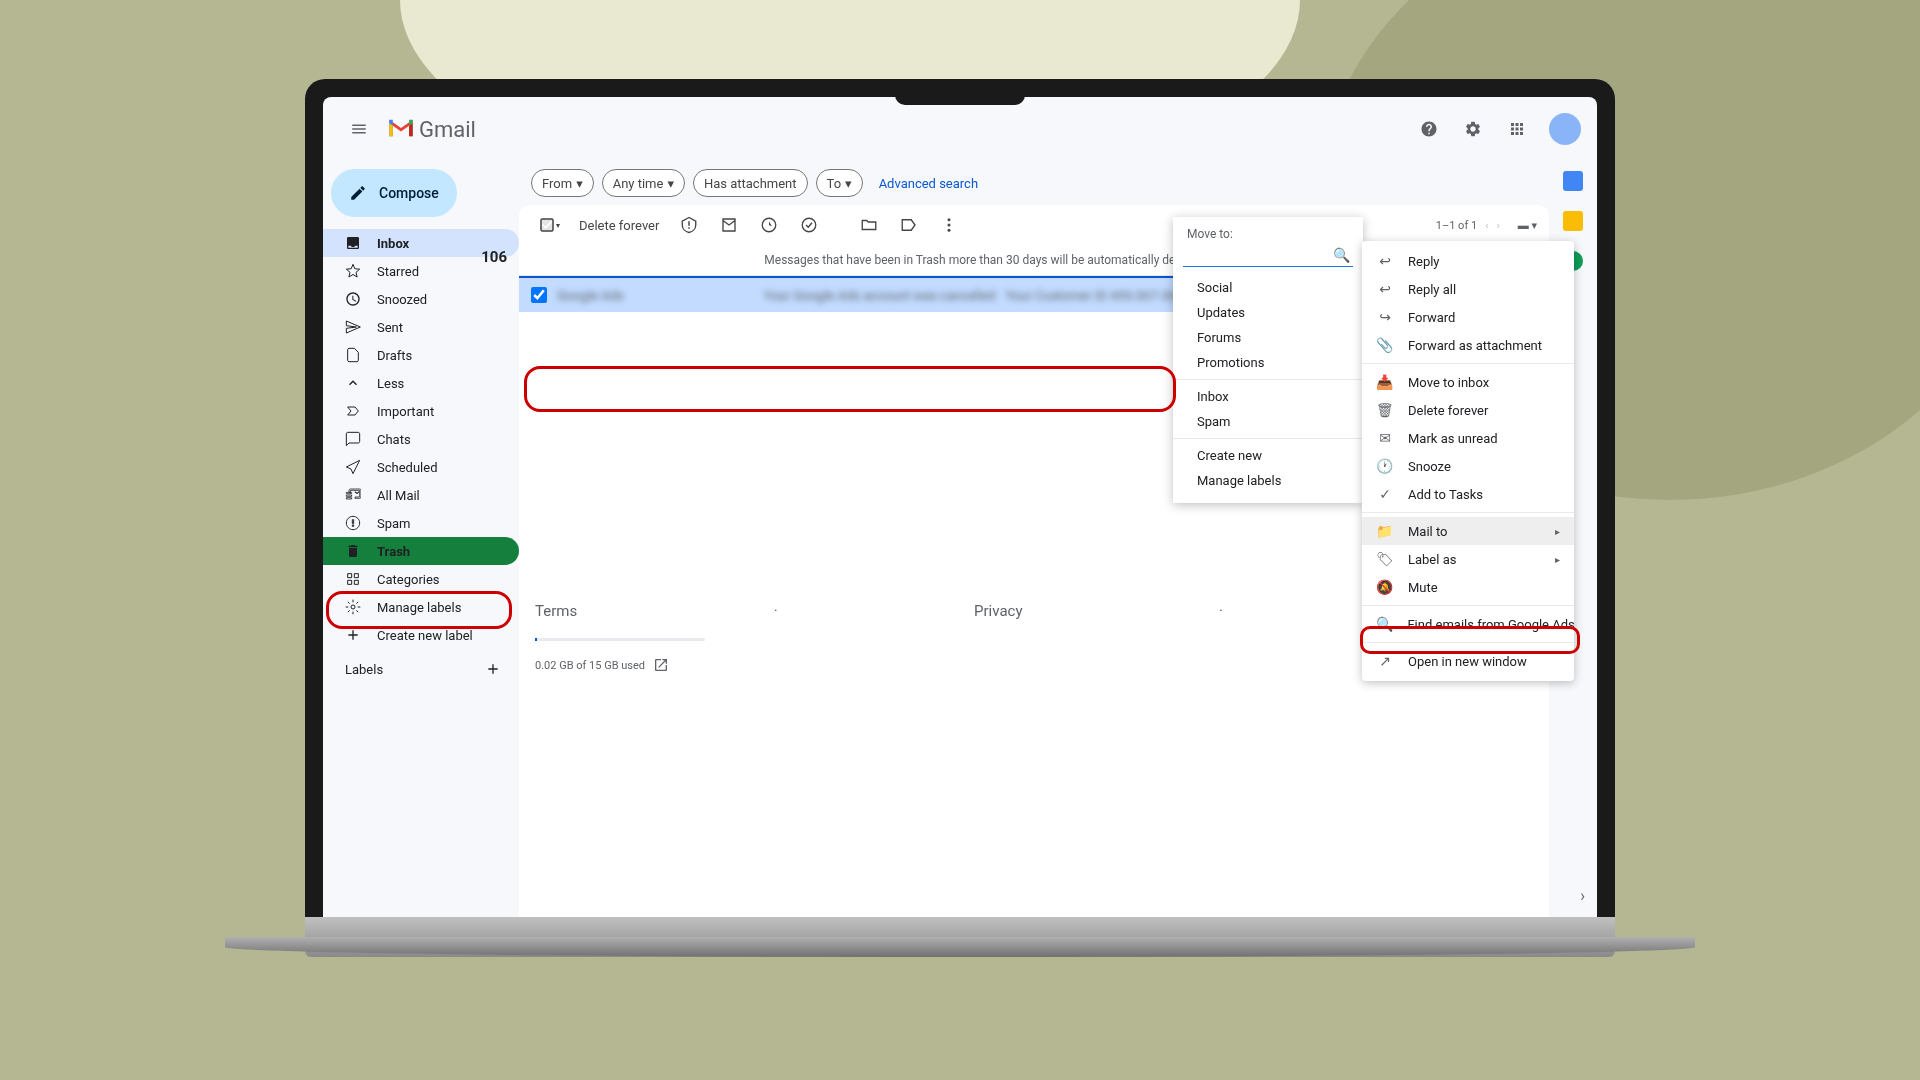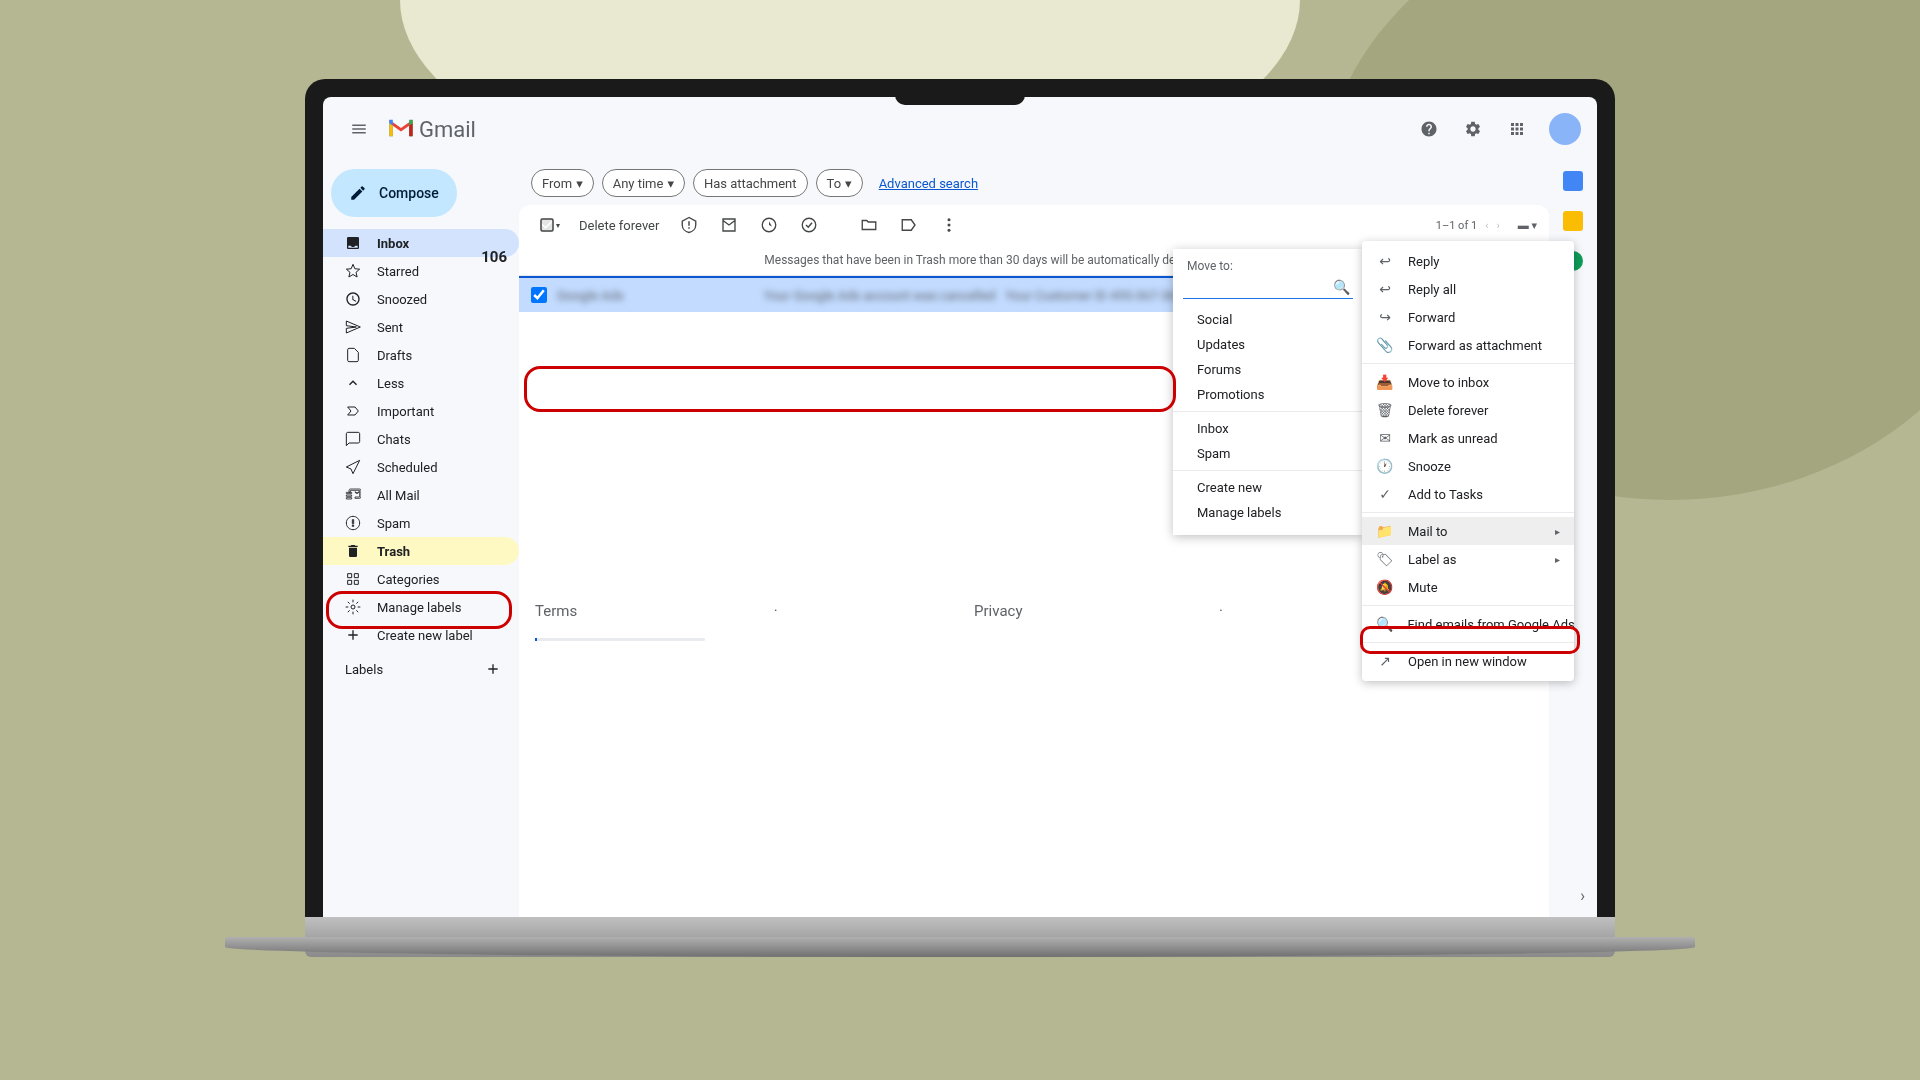--- a/index.html
+++ b/index.html
@@ -19,27 +19,27 @@
 .gmail-text { font-size: 22px; color: #5f6368; }
 .search-bar { flex: 0 0 560px; height: 46px; background: #e9eef6; border-radius: 24px; display: flex; align-items: center; padding: 0 8px; }
 .search-input { flex: 1; border: none; background: none; font-size: 15px; padding: 0 8px; outline: none; color: #202124; }
 .header-right { margin-left: auto; display: flex; align-items: center; gap: 4px; }
 .avatar { width: 32px; height: 32px; border-radius: 50%; background: #8ab4f8; margin-left: 8px; }
 .main-area { display: flex; height: calc(100% - 64px); }
 .sidebar { width: 196px; padding: 8px 0; flex-shrink: 0; }
 .compose-btn { margin: 0 8px 12px 8px; height: 48px; background: #c2e7ff; border: none; border-radius: 24px; display: flex; align-items: center; gap: 12px; padding: 0 18px; font-size: 14px; color: #001d35; cursor: pointer; font-weight: 500; }
 .sidebar-item { height: 28px; display: flex; align-items: center; padding: 0 12px 0 22px; font-size: 13px; color: #202124; border-radius: 0 14px 14px 0; cursor: pointer; gap: 16px; }
 .sidebar-item.active { background: #d3e3fd; font-weight: 700; }
-.sidebar-item.trash { background: #fef9c3; font-weight: 700; }
+.sidebar-item.trash { background: #15803d; font-weight: 700; }
 .sidebar-item .count { margin-left: auto; font-size: 15px; margin-top: 28px; }
 .sidebar-labels { display: flex; align-items: center; justify-content: space-between; padding: 12px 18px 0 22px; font-size: 13px; color: #202124; }
 .content { flex: 1; display: flex; flex-direction: column; position: relative; }
 .filter-row { display: flex; gap: 8px; padding: 8px 12px; align-items: center; }
 .filter-chip { height: 28px; border: 1px solid #747775; border-radius: 14px; padding: 0 10px; display: flex; align-items: center; gap: 4px; font-size: 13px; color: #444746; cursor: pointer; background: #fff; }
-.adv-search { color: #0b57d0; font-size: 13px; margin-left: 8px; cursor: pointer; text-decoration: underline; }
+.adv-search { color: #0b57d0; font-size: 13px; margin-left: 8px; cursor: pointer; }
 .toolbar { display: flex; align-items: center; height: 40px; padding: 0 12px; gap: 4px; background: #fff; }
 .toolbar-icon { width: 36px; height: 36px; display: flex; align-items: center; justify-content: center; color: #444746; cursor: pointer; border-radius: 4px; }
 .toolbar-text { font-size: 13px; color: #444746; padding: 0 8px; cursor: pointer; }
 .toolbar-right { margin-left: auto; display: flex; align-items: center; gap: 8px; font-size: 11px; color: #5f6368; }
 .list-area { background: #fff; flex: 1; border-radius: 12px 12px 0 0; overflow: hidden; margin-right: 48px; }
 .trash-notice { text-align: center; padding: 8px; font-size: 12px; color: #5f6368; background: #fff; border-bottom: 1px solid #e8eaed; }
 .trash-notice a { color: #0b57d0; text-decoration: none; margin-left: 4px; }
 .email-row { height: 36px; display: flex; align-items: center; padding: 0 12px; background: #c2dbff; border-top: 2px solid #0b57d0; gap: 10px; position: relative; }
 .email-row .cb { width: 16px; height: 16px; }
 .blur { filter: blur(3px); color: #5f6368; font-size: 13px; }
@@ -315,29 +315,35 @@
 
             <div style="height:280px"></div>
             <div class="footer">
               <span>Terms</span> ·
               <span>Privacy</span> ·
               <span>Program Policies</span>
             </div>
             <div class="storage">
               <div class="storage-bar"></div>
             </div>
+            <div class="storage">
+              <span>0.02 GB of 15 GB used</span>
+              <svg class="ico-sm" viewBox="0 0 24 24">
+                  <path fill="currentColor" d="M19 19H5V5h7V3H5c-1.11 0-2 .9-2 2v14c0 1.1.89 2 2 2h14c1.1 0 2-.9 2-2v-7h-2v7zM14 3v2h3.59l-9.83 9.83 1.41 1.41L19 6.41V10h2V3h-7z"></path>
+                </svg>
+            </div>
           </div>
 
           <div class="side-panel">
             <div class="side-panel-icon" style="background:#4285f4"></div>
             <div class="side-panel-icon" style="background:#fbbc04"></div>
             <div class="side-panel-icon" style="background:#0f9d58;border-radius:50%"></div>
           </div>
 
-          <div class="moveto-panel" style="left:654px; top:88px;">
+          <div class="moveto-panel" style="left:654px; top:56px;">
             <div class="moveto-header">Move to:</div>
             <div class="moveto-search-wrap">
               <input class="moveto-input" style="">
               <span class="moveto-search-icon">🔍</span>
             </div>
             <div class="moveto-item">Social</div>
             <div class="moveto-item">Updates</div>
             <div class="moveto-item">Forums</div>
             <div class="moveto-item">Promotions</div>
             <div class="ctx-sep"></div>

